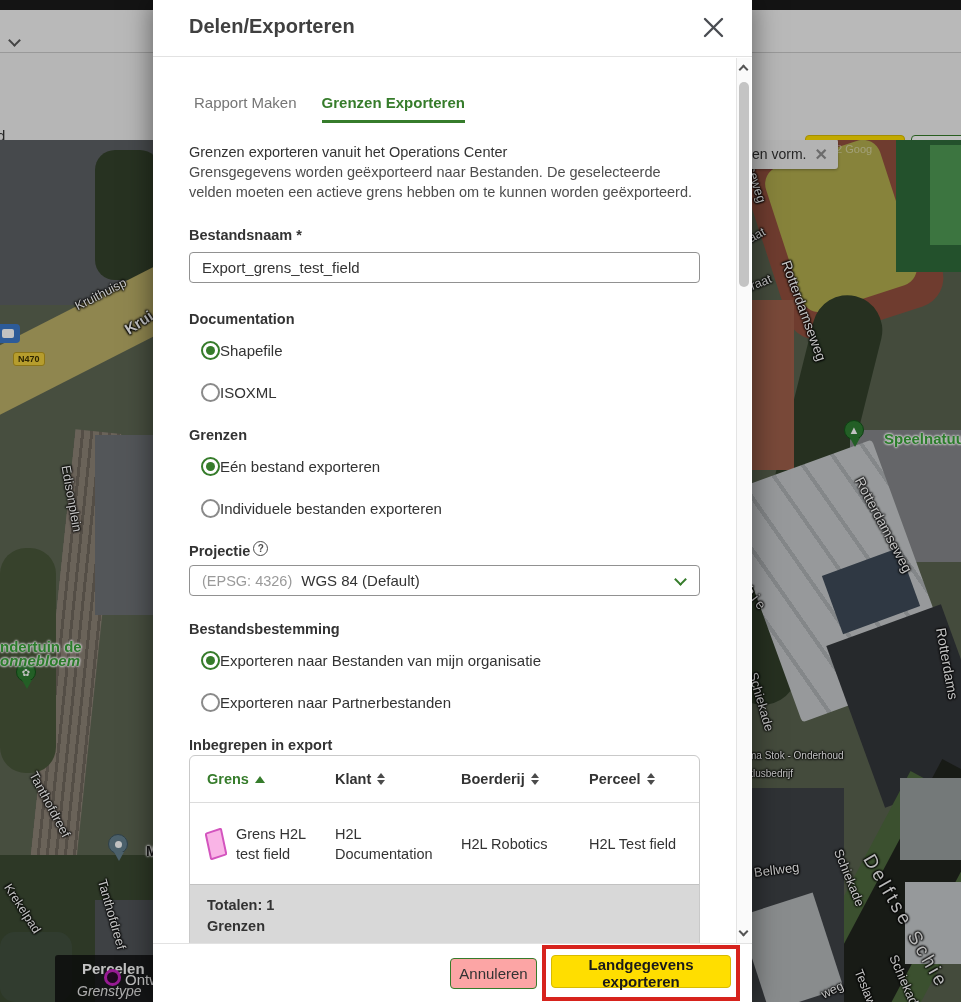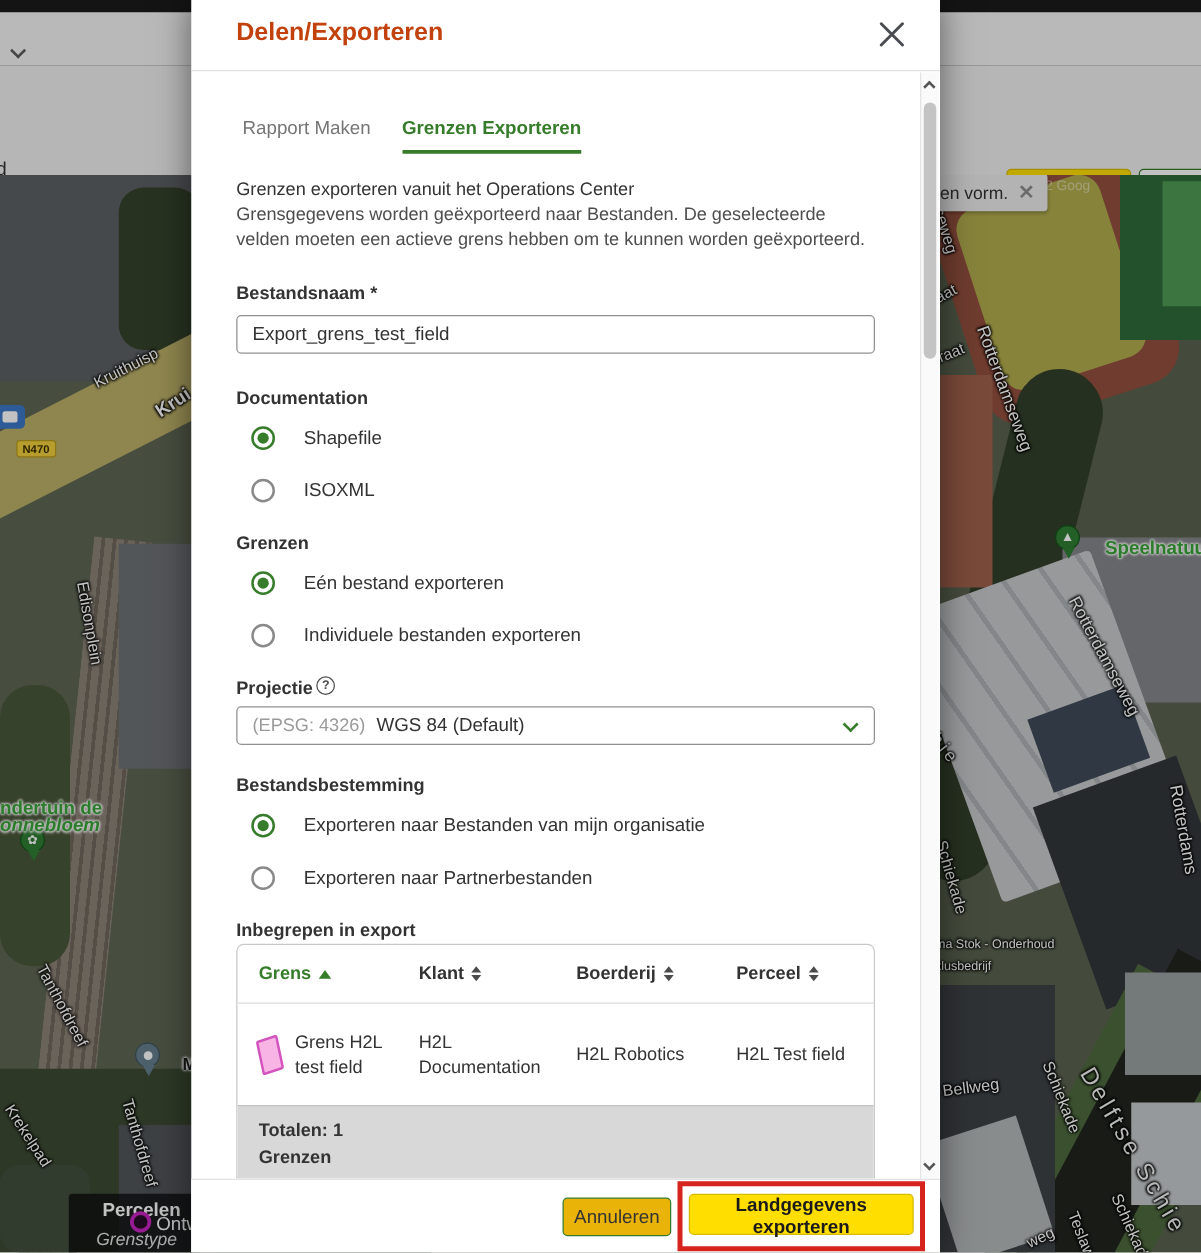--- a/index.html
+++ b/index.html
@@ -53,36 +53,36 @@
   .legend .t { position:absolute; left:27px; top:5px; font-size:15px; font-weight:700; }
   .legend .s { position:absolute; left:22px; top:28px; font-size:14px; font-style:italic; color:#e3e3e3; }
   .legend .ring { position:absolute; left:49px; top:14px; width:17px; height:17px; border-radius:50%; border:3px solid #c724c1; background:#2a0d2a; }
   .legend .it { position:absolute; left:70px; top:16px; font-size:15px; color:#fff; }
 
   .dim { position:absolute; inset:0; background:rgba(0,0,0,.24); z-index:5; }
 
   
   .modal { position:absolute; left:153px; top:0; width:599px; height:1002px; background:#fff; z-index:10; box-shadow:0 0 26px rgba(0,0,0,.5); }
   .m-head { position:relative; height:57px; border-bottom:1px solid #e2e2e2; }
-  .m-title { position:absolute; left:36px; top:15px; font-size:20px; font-weight:700; color:#c2410c; }
+  .m-title { position:absolute; left:36px; top:15px; font-size:20px; font-weight:700; color:#404040; }
   .m-close { position:absolute; right:27px; top:16px; width:23px; height:23px; }
   .m-body { position:absolute; left:0; top:58px; width:583px; bottom:59px; padding:36px 36px 0 36px; overflow:hidden; }
 
   .tabs { display:flex; gap:25px; margin-left:5px; }
   .tab { font-size:15px; color:#757575; padding-bottom:9px; border-bottom:3px solid transparent; }
   .tab.active { color:#367c2b; font-weight:700; border-bottom-color:#367c2b; }
 
   .sec-h { margin-top:21px; font-size:14.5px; font-weight:400; color:#333; }
   .sec-p { margin-top:3px; font-size:14.5px; color:#4d4d4d; line-height:19.5px; max-width:520px; }
 
   .f-label { font-size:14.5px; font-weight:700; color:#333; display:flex; align-items:center; gap:3px; }
   .mt25 { margin-top:25px; } .mt28 { margin-top:28px; }
   .txt-input { margin-top:9px; width:511px; height:31px; border:1px solid #919191; border-radius:4px; padding:0 12px; font-size:15px; color:#333; font-family:"Liberation Sans",sans-serif; }
 
-  .radio-row { display:flex; align-items:center; gap:23px; margin:14px 0 0 12px; height:19px; }
+  .radio-row { display:flex; align-items:center; margin:14px 0 0 12px; height:19px; }
   .radio-row + .radio-row { margin-top:23px; }
   .rb { width:19px; height:19px; border-radius:50%; border:2px solid #8a8a8a; background:#fff; flex:0 0 auto; display:flex; align-items:center; justify-content:center; }
   .rb.sel { border-color:#367c2b; }
   .rb.sel i { width:9px; height:9px; border-radius:50%; background:#367c2b; }
   .radio-label { font-size:15px; color:#333; }
 
   .help { width:15px; height:15px; border-radius:50%; border:1.5px solid #4d4d4d; color:#4d4d4d; font-size:10px; font-weight:700; display:inline-flex; align-items:center; justify-content:center; position:relative; top:-3px; }
 
   .select { margin-top:6px; width:511px; height:31px; border:1px solid #919191; border-radius:4px; display:flex; align-items:center; padding:0 12px; position:relative; }
   .select .epsg { color:#9a9a9a; font-size:14.5px; }
@@ -105,21 +105,21 @@
   .grens-txt { width:72px; }
   .klant-txt { width:100px; }
   .t-foot { background:#d8d8d8; border-top:1px solid #c2c2c2; padding:10px 0 10px 17px; font-size:14.5px; font-weight:700; color:#333; line-height:21px; }
 
   .m-scroll { position:absolute; right:1px; top:58px; width:15px; bottom:59px; background:#fafafa; border-left:1px solid #e4e4e4; }
   .m-scroll .chev { width:7px; height:7px; border-width:2px; border-color:#555; position:absolute; left:3px; }
   .m-scroll .up { top:8px; } .m-scroll .downc { bottom:8px; }
   .thumb { position:absolute; left:2px; top:24px; width:10px; height:205px; background:#c4c4c4; border-radius:5px; }
 
   .m-foot { position:absolute; left:0; bottom:0; width:599px; height:59px; border-top:1px solid #e2e2e2; background:#fff; }
-  .btn-cancel { position:absolute; left:297px; top:14px; width:87px; height:31px; background:#eab308; border:1.5px solid #367c2b; border-radius:4px; font-size:15px; color:#333; }
+  .btn-cancel { position:absolute; left:297px; top:14px; width:87px; height:31px; background:#fca5a5; border:1.5px solid #367c2b; border-radius:4px; font-size:15px; color:#333; }
   .annot { position:absolute; left:389px; top:1px; width:198px; height:56px; border:4px solid #d7231d; }
   .btn-submit { position:absolute; left:5px; top:6px; width:180px; height:33px; background:#ffde00; border:1px solid #d8bb00; border-radius:4px; font-size:15px; font-weight:700; color:#1a1a1a; }
 
   .xsvg { stroke:#4a4d52; stroke-width:2.4; stroke-linecap:round; }
 </style>
 </head>
 <body>
 
 <div class="bg">
   <div class="topbar"></div>

